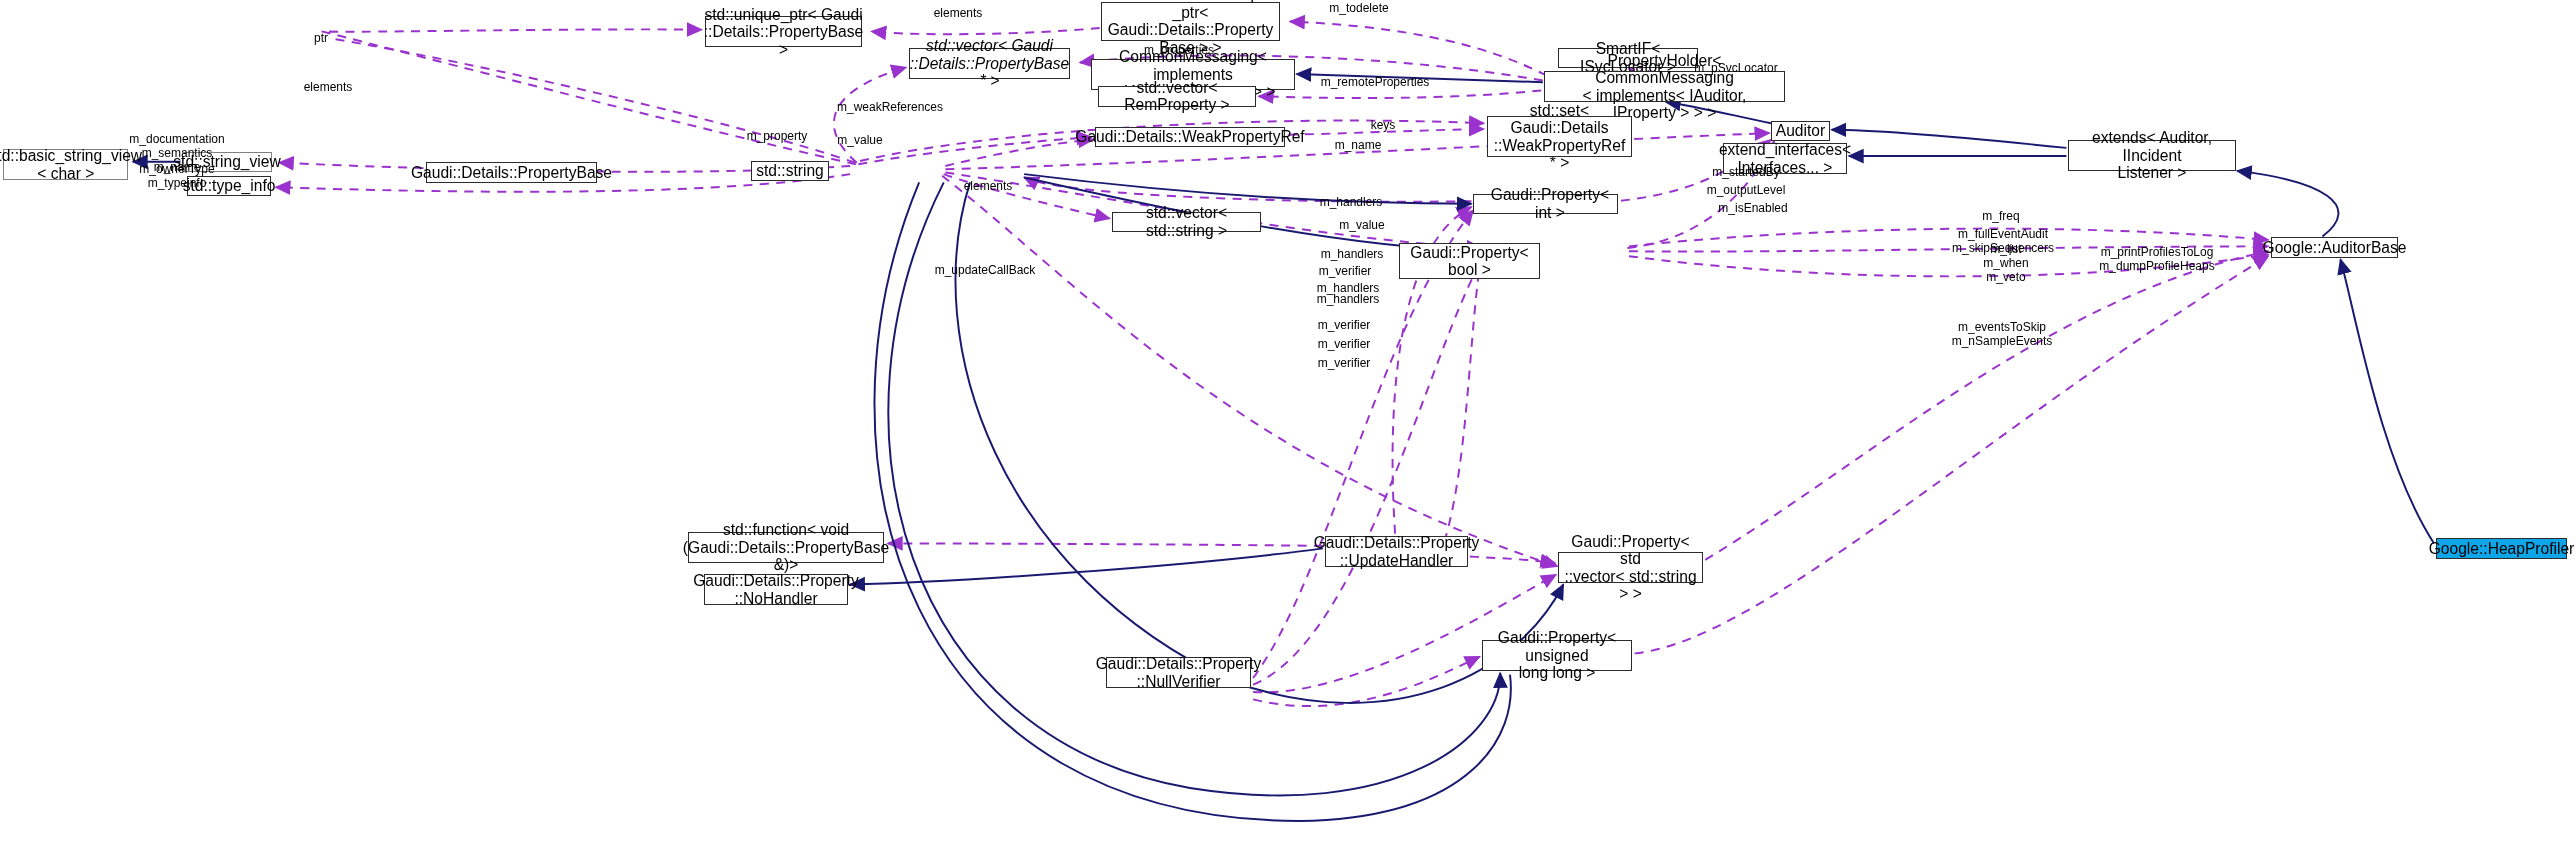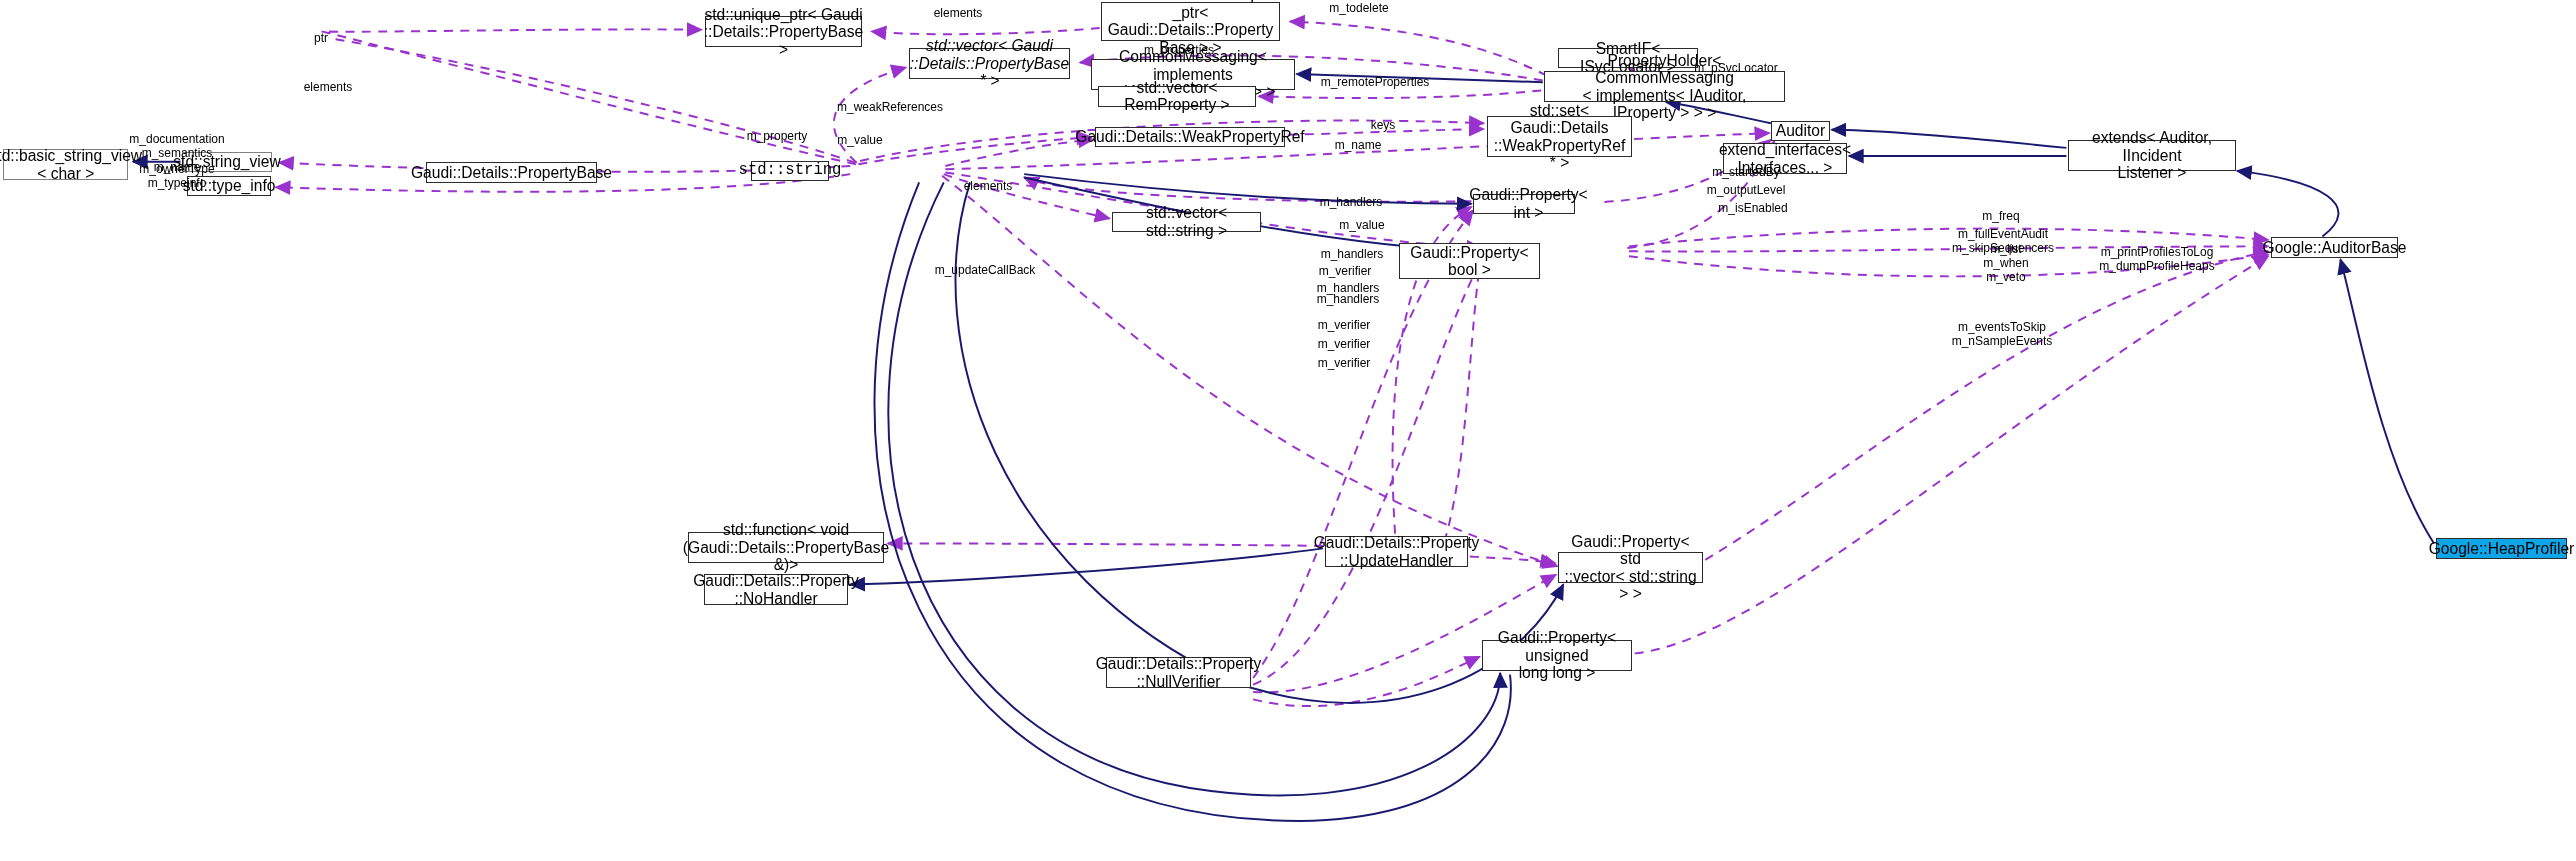--- a/index.html
+++ b/index.html
@@ -238,29 +238,29 @@
   </div>
 
   <div class="node thin" style="left:182px; top:152px; width:90px; height:19.7px;">
     <span>std::string_view</span>
   </div>
 
   <div class="node" style="left: 426px; top: 162px; width: 171px; height: 20.5px;">
     <span>Gaudi::Details::PropertyBase</span>
   </div>
 
-  <div class="node" style="width: 78px; height: 19.7px; left: 751px; top: 161px; font-family: Liberation Mono, monospace;">
+  <div class="node" style="width: 78px; height: 19.7px; left: 751px; top: 161px;">
     <span>std::string</span>
   </div>
 
   <div class="node" style="left:187px; top:176px; width:84px; height:19.7px;">
     <span>std::type_info</span>
   </div>
 
-  <div class="node" style="left:1473px; top:194px; width:102px; height:19.7px;padding-left:13px;">
+  <div class="node" style="left:1473px; top:194px; width:145px; height:19.7px;padding-left:13px;">
     <span>Gaudi::Property&lt; int &gt;</span>
   </div>
 
   <div class="node" style="left:1112px; top:212px; width:149px; height:19.7px;">
     <span>std::vector&lt; std::string &gt;</span>
   </div>
 
   <div class="node" style="left:1399px; top:243px; width:141px; height:36px;">
     <span>Gaudi::Property&lt; bool &gt;</span>
   </div>

